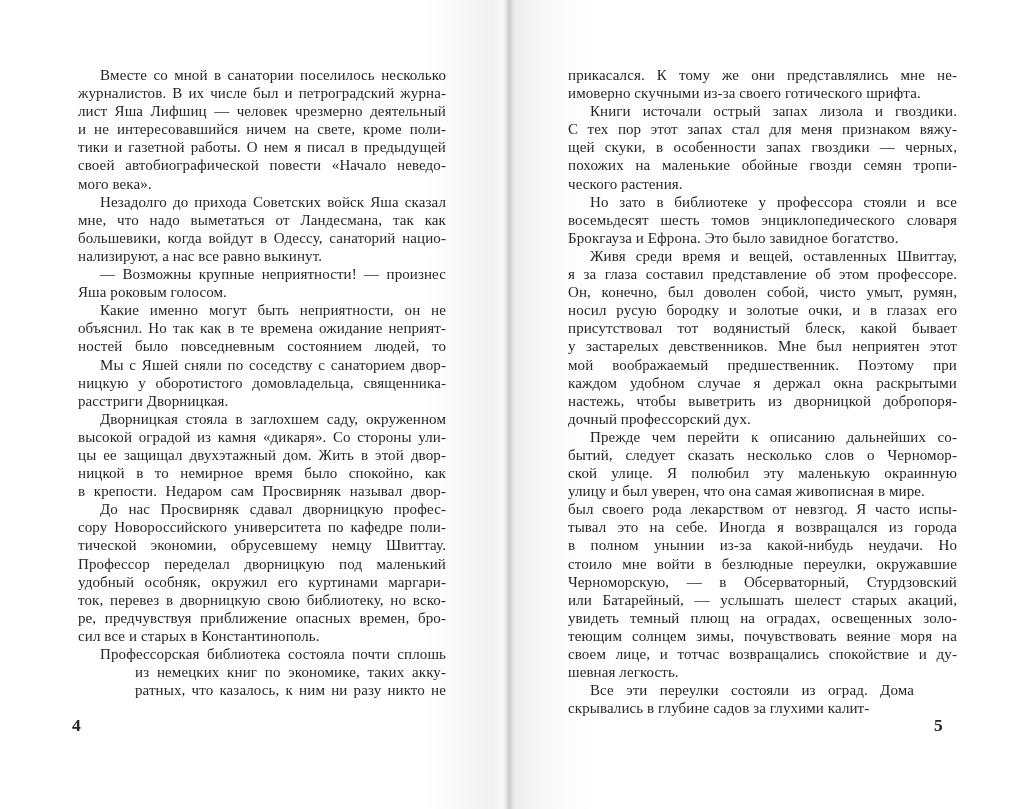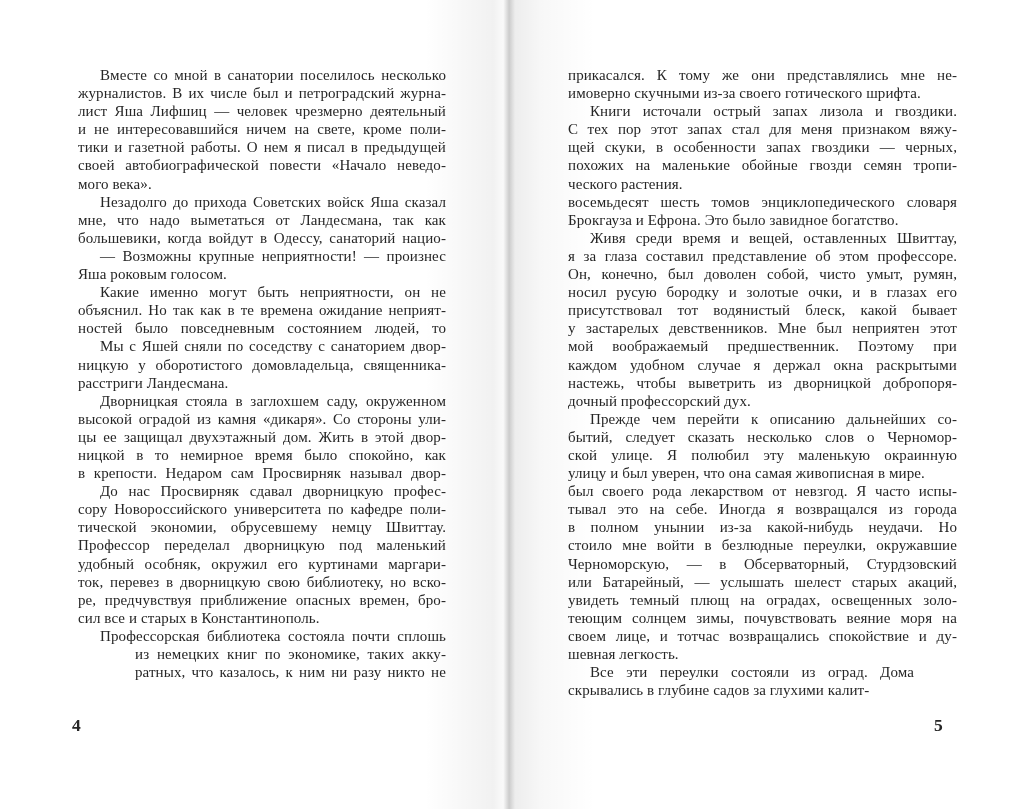--- a/index.html
+++ b/index.html
@@ -77,34 +77,35 @@
         <div class="line">лист Яша Лифшиц — человек чрезмерно деятельный</div>
         <div class="line">и не интересовавшийся ничем на свете, кроме поли-</div>
         <div class="line">тики и газетной работы. О нем я писал в предыдущей</div>
         <div class="line">своей автобиографической повести «Начало неведо-</div>
         <div class="line last">мого века».</div>
       </div>
       <div class="para">
         <div class="line indent">Незадолго до прихода Советских войск Яша сказал</div>
         <div class="line">мне, что надо выметаться от Ландесмана, так как</div>
         <div class="line">большевики, когда войдут в Одессу, санаторий нацио-</div>
+        <div class="line last">нализируют, а нас все равно выкинут.</div>
       </div>
       <div class="para">
         <div class="line indent">— Возможны крупные неприятности! — произнес</div>
         <div class="line last">Яша роковым голосом.</div>
       </div>
       <div class="para">
         <div class="line indent">Какие именно могут быть неприятности, он не</div>
         <div class="line">объяснил. Но так как в те времена ожидание неприят-</div>
         <div class="line">ностей было повседневным состоянием людей, то</div>
       </div>
       <div class="para">
         <div class="line indent">Мы с Яшей сняли по соседству с санаторием двор-</div>
         <div class="line">ницкую у оборотистого домовладельца, священника-</div>
-        <div class="line last">расстриги Ландесмана.</div>
+        <div class="line last">расстриги Дворницкая.</div>
       </div>
       <div class="para">
         <div class="line indent">Дворницкая стояла в заглохшем саду, окруженном</div>
         <div class="line">высокой оградой из камня «дикаря». Со стороны ули-</div>
         <div class="line">цы ее защищал двухэтажный дом. Жить в этой двор-</div>
         <div class="line">ницкой в то немирное время было спокойно, как</div>
         <div class="line">в крепости. Недаром сам Просвирняк называл двор-</div>
       </div>
       <div class="para">
         <div class="line indent">До нас Просвирняк сдавал дворницкую профес-</div>
@@ -129,20 +130,21 @@
         <div class="line last">имоверно скучными из-за своего готического шрифта.</div>
       </div>
       <div class="para">
         <div class="line indent">Книги источали острый запах лизола и гвоздики.</div>
         <div class="line">С тех пор этот запах стал для меня признаком вяжу-</div>
         <div class="line">щей скуки, в особенности запах гвоздики — черных,</div>
         <div class="line">похожих на маленькие обойные гвозди семян тропи-</div>
         <div class="line last">ческого растения.</div>
       </div>
       <div class="para">
+        <div class="line indent">Но зато в библиотеке у профессора стояли и все</div>
         <div class="line">восемьдесят шесть томов энциклопедического словаря</div>
         <div class="line last">Брокгауза и Ефрона. Это было завидное богатство.</div>
       </div>
       <div class="para">
         <div class="line indent">Живя среди время и вещей, оставленных Швиттау,</div>
         <div class="line">я за глаза составил представление об этом профессоре.</div>
         <div class="line">Он, конечно, был доволен собой, чисто умыт, румян,</div>
         <div class="line">носил русую бородку и золотые очки, и в глазах его</div>
         <div class="line">присутствовал тот водянистый блеск, какой бывает</div>
         <div class="line">у застарелых девственников. Мне был неприятен этот</div>

